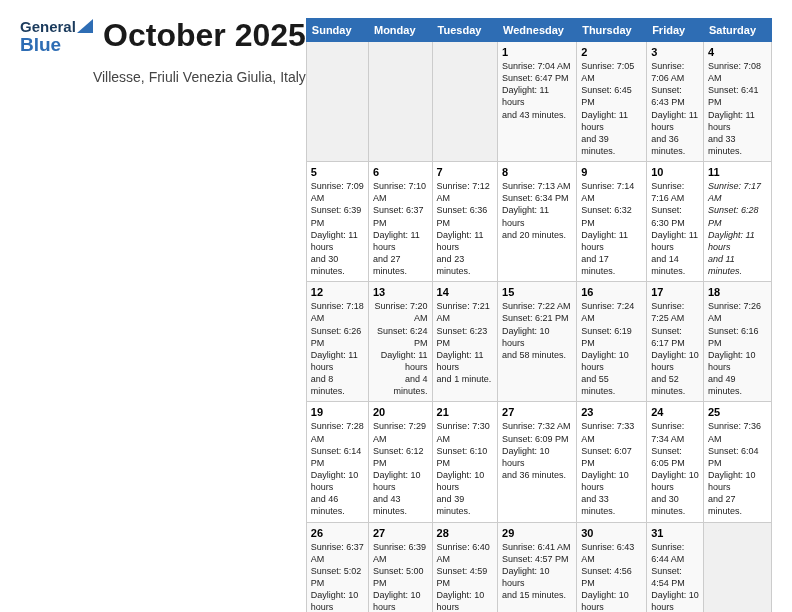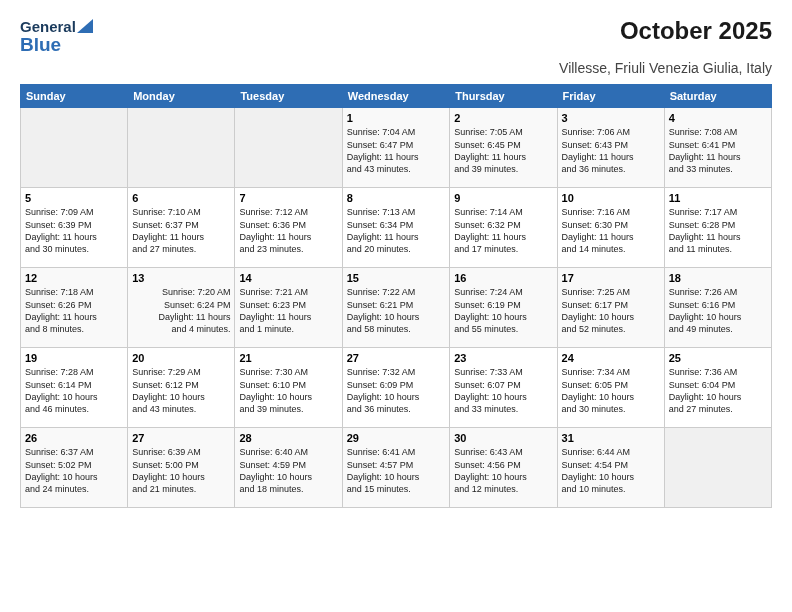--- a/index.html
+++ b/index.html
@@ -8,21 +8,21 @@
       height: 612px;
       font-family: Arial, sans-serif;
       background: #fff;
       overflow: hidden;
     }
     .page {
       width: 792px;
       height: 472px;
       padding: 18px 20px 10px 20px;
       display: flex;
-      flex-direction: column;
+      flex-direction: row;
     }
     .header {
       display: flex;
       justify-content: space-between;
       align-items: flex-start;
       margin-bottom: 8px;
     }
     .logo {
       display: flex;
       flex-direction: column;
@@ -33,21 +33,21 @@
       line-height: 1.2;
     }
     .logo-row {
       display: flex;
       align-items: center;
     }
     .title-area {
       text-align: right;
     }
     .month-title {
-      font-size: 24px;
+      font-size: 32px;
       font-weight: bold;
       color: #1a1a1a;
       line-height: 1.1;
     }
     .location {
       font-size: 14px;
       color: #444;
       margin-top: 16px;
     }
     .calendar {
@@ -199,21 +199,21 @@
           </td>
           <td>
             <span class="day-num">10</span>
             <div class="day-info" style="white-space: pre-line;">Sunrise: 7:16 AM
 Sunset: 6:30 PM
 Daylight: 11 hours
 and 14 minutes.</div>
           </td>
           <td>
             <span class="day-num">11</span>
-            <div class="day-info" style="white-space: pre-line;">Sunrise: 7:17 AM
+            <div class="day-info" style="white-space: pre-line; font-style: italic;">Sunrise: 7:17 AM
 Sunset: 6:28 PM
 Daylight: 11 hours
 and 11 minutes.</div>
           </td>
         </tr>
         <tr>
           <td>
             <span class="day-num">12</span>
             <div class="day-info" style="white-space: pre-line;">Sunrise: 7:18 AM
 Sunset: 6:26 PM

